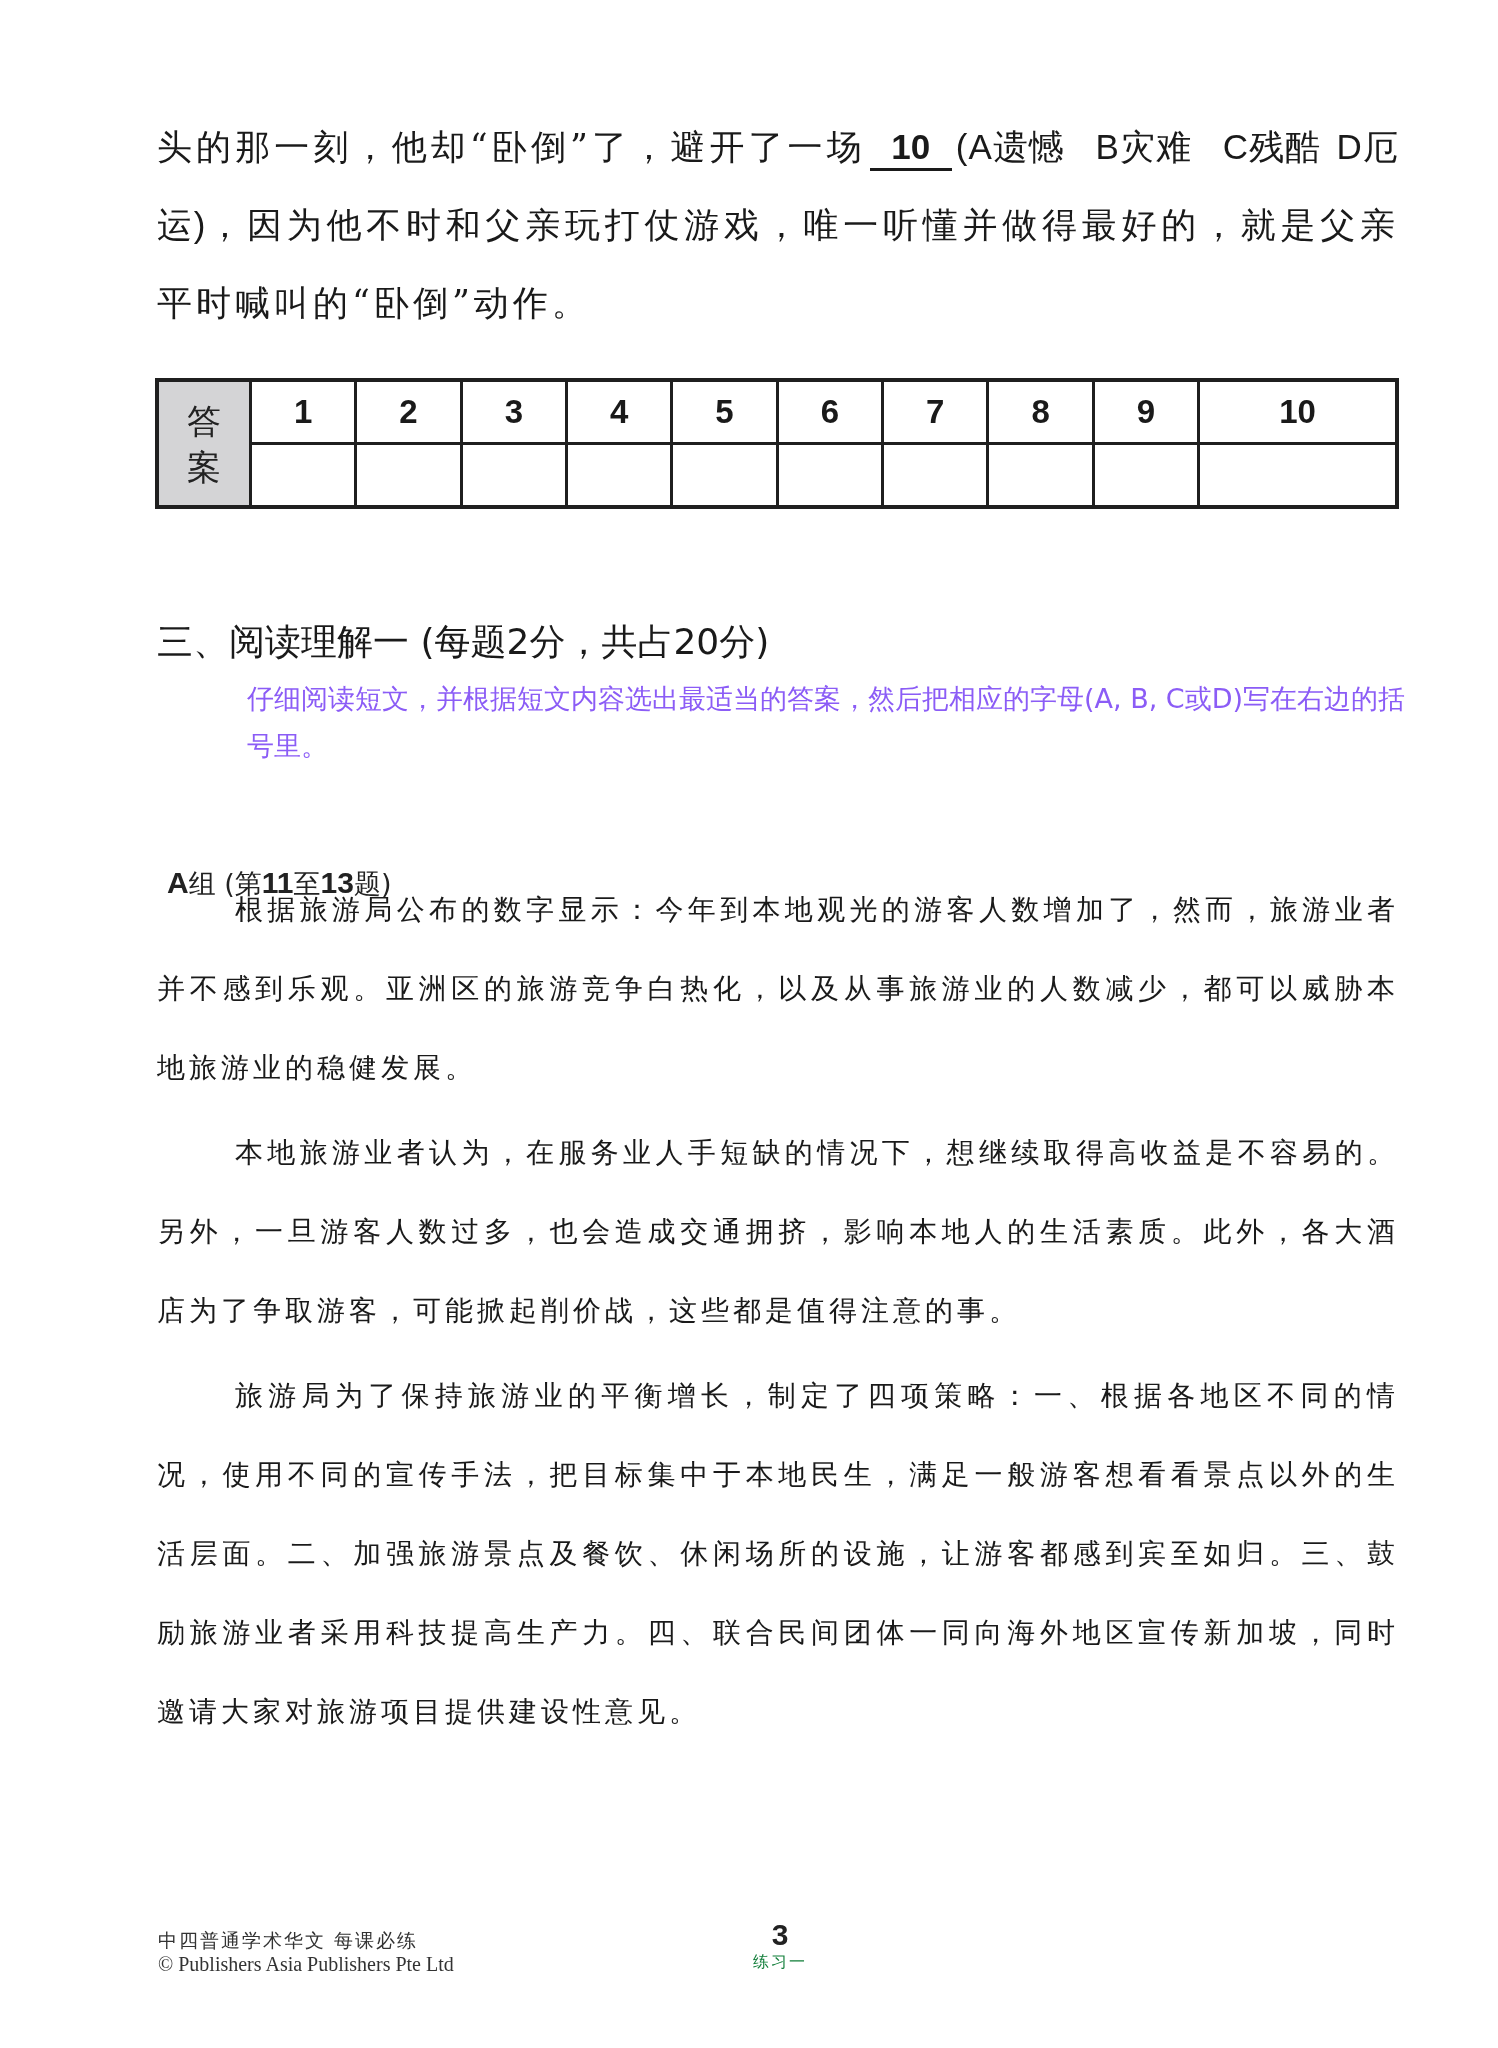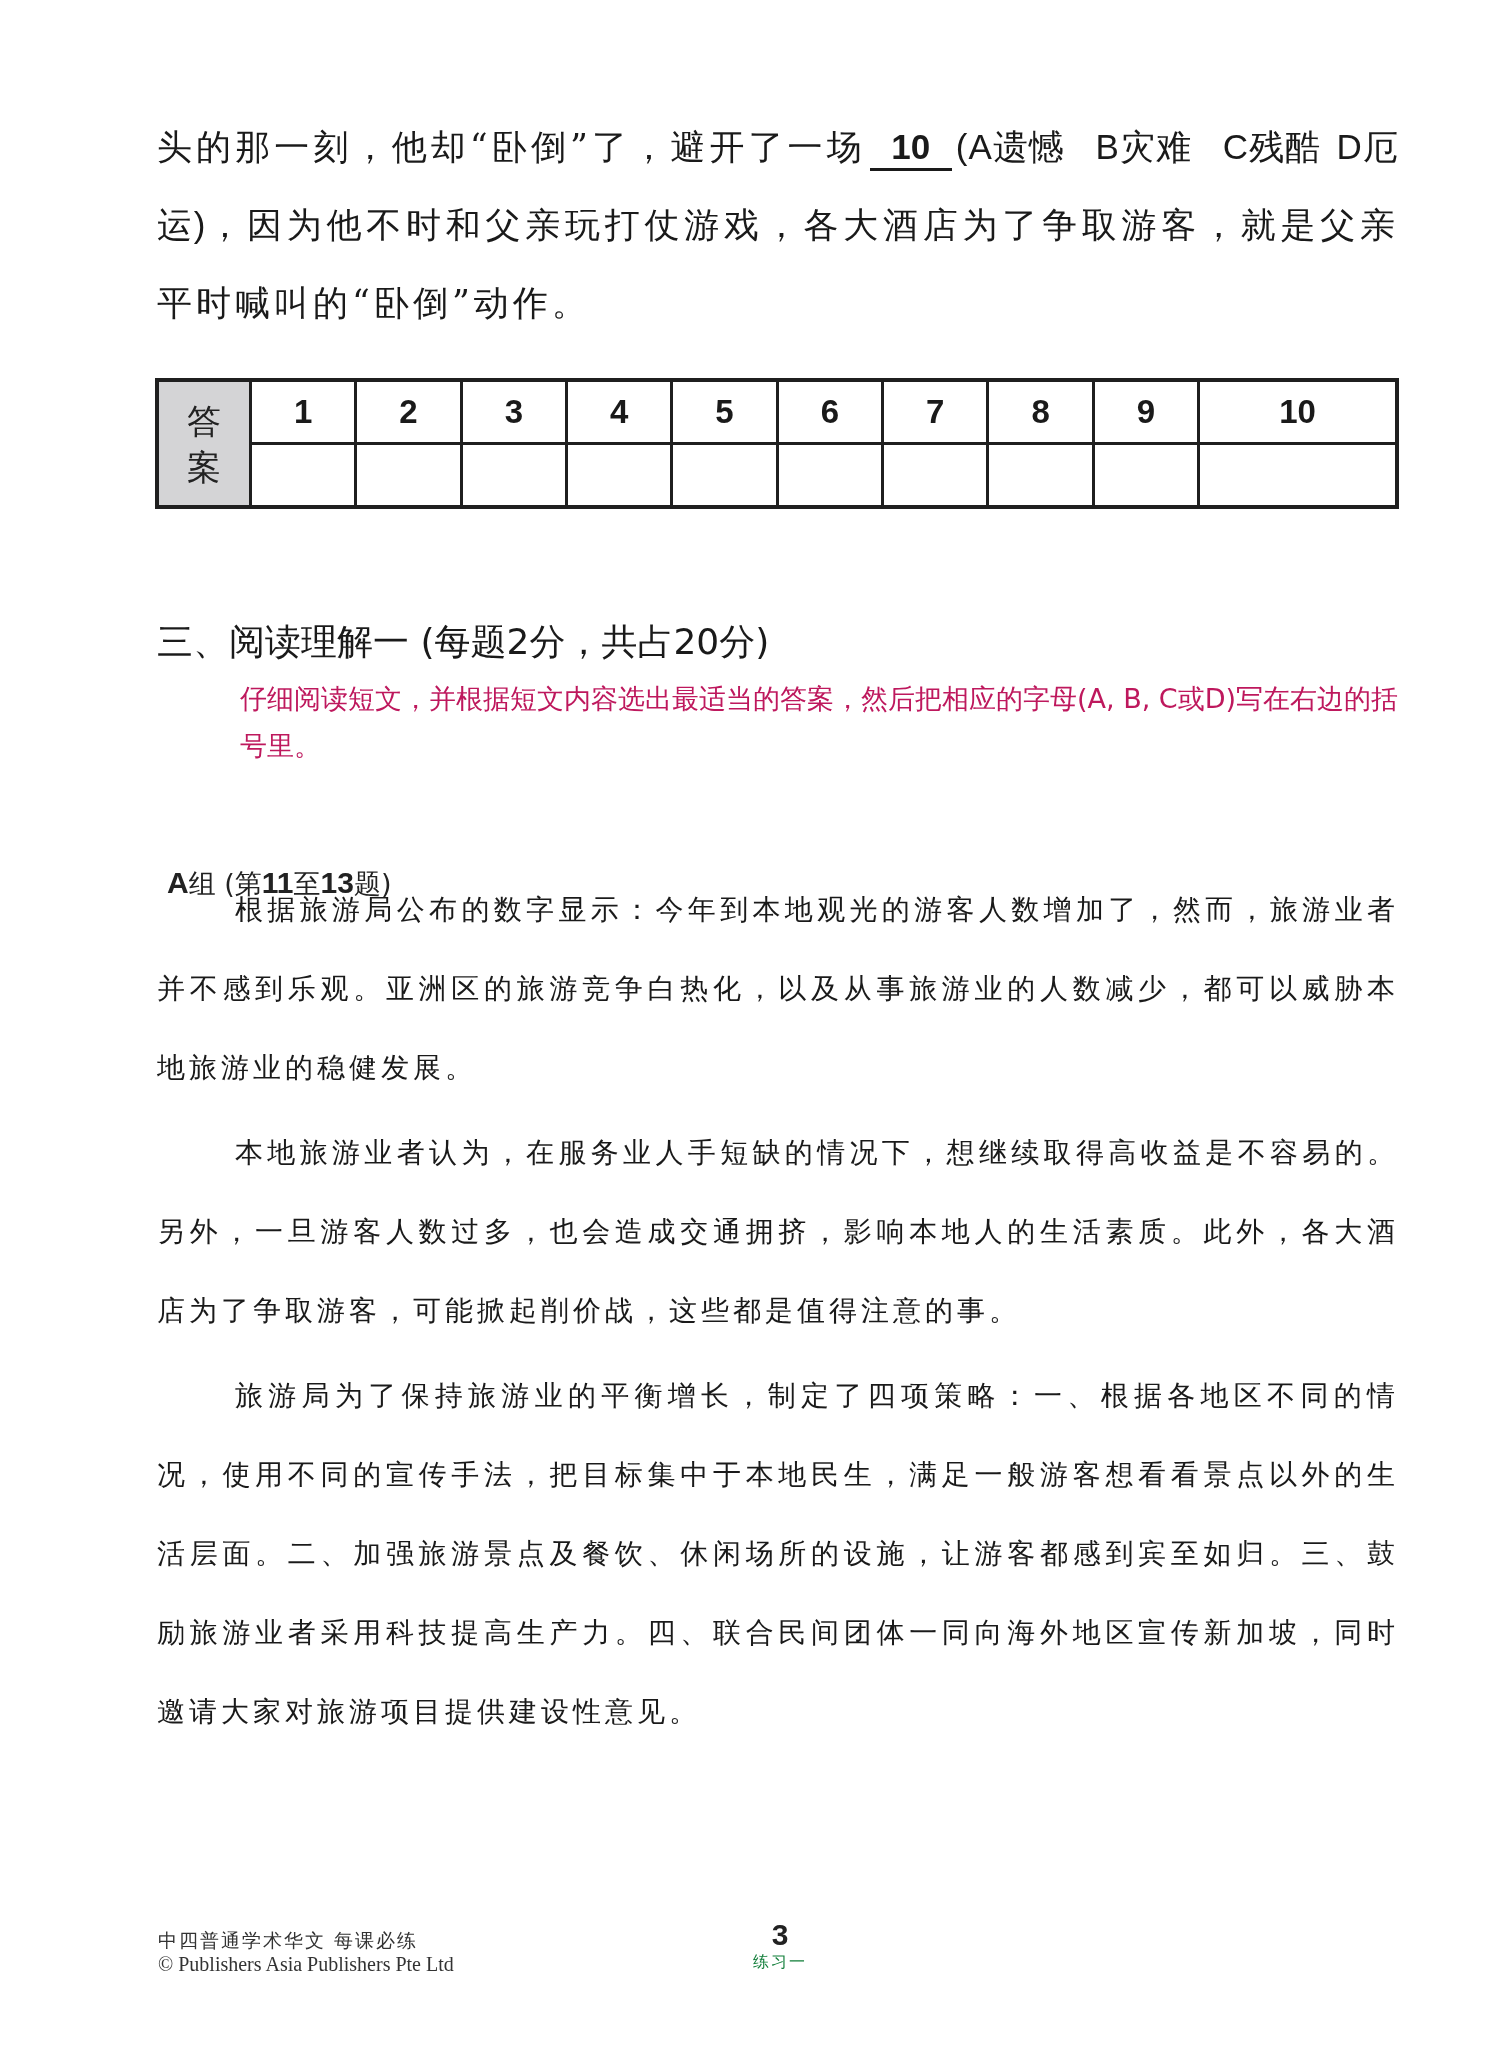--- a/index.html
+++ b/index.html
@@ -16,41 +16,41 @@
   table.answer { position: absolute; left: 155px; top: 378px; width: 1244px; height: 128px;
                  border-collapse: collapse; border: 4px solid #1f1f1f; }
   table.answer td { border: 3px solid #1f1f1f; padding: 0; text-align: center; }
   table.answer td.label { width: 90px; background: #d4d4d6; font-family: "DejaVu Sans", sans-serif;
                           font-size: 34px; line-height: 46px; color: #222; }
   table.answer td.num { height: 60px; font-family: "Liberation Sans", sans-serif; font-weight: bold; font-size: 33px; }
   table.answer td.ans { height: 60px; }
 
   .sec-heading { position: absolute; left: 157px; top: 618px; margin: 0;
                  font-family: "DejaVu Sans", sans-serif; font-size: 36px; font-weight: normal; color: #1a1a1a; }
-  .instruction { position: absolute; left: 240px; top: 675px; width: 1163px; margin: 0;
-                 font-family: "DejaVu Sans", sans-serif; font-size: 27px; line-height: 47px; color: #be185d; }
+  .instruction { position: absolute; left: 247px; top: 675px; width: 1163px; margin: 0;
+                 font-family: "DejaVu Sans", sans-serif; font-size: 27px; line-height: 47px; color: #8b5cf6; }
   .group-label { position: absolute; left: 157px; top: 856px; margin: 10px;
                  font-family: "DejaVu Sans", sans-serif; font-size: 27px; color: #222; text-align: center; }
   .group-label b { font-family: "Liberation Sans", sans-serif; font-size: 30px; }
 
   .passage { position: absolute; left: 157px; top: 870px; width: 1242px; }
   .passage p { margin: 0 0 6px 0; font-size: 28px; line-height: 79px; letter-spacing: 4px;
                text-indent: 78px; text-align: justify; }
 
   .footer-left { position: absolute; left: 158px; top: 1928px; font-size: 19px; line-height: 24px; color: #333; }
   .footer-left .book { font-family: "DejaVu Serif", serif; letter-spacing: 2px; }
   .footer-left .copy { font-family: "Liberation Serif", serif; font-size: 20px; }
   .footer-center { position: absolute; left: 730px; top: 1918px; width: 100px; text-align: center; }
   .footer-center .pnum { font-family: "Liberation Sans", sans-serif; font-weight: bold; font-size: 30px; line-height: 34px; color: #222; }
   .footer-center .sub { font-size: 16px; color: #15803d; letter-spacing: 2px; }
 </style>
 </head>
 <body>
 
-<p class="cont-para"><span>头的那一刻，他却“卧倒”了，避开了一场</span><span class="blank">10</span><span class="sans">(A遗憾</span>&nbsp;&nbsp;<span class="sans">B灾难</span>&nbsp;&nbsp;<span class="sans">C残酷</span> <span class="sans">D厄运)</span><span>，因为他不时和父亲玩打仗游戏，各大酒店为了争取游客，就是父亲平时喊叫的“卧倒”动作。</span></p>
+<p class="cont-para"><span>头的那一刻，他却“卧倒”了，避开了一场</span><span class="blank">10</span><span class="sans">(A遗憾</span>&nbsp;&nbsp;<span class="sans">B灾难</span>&nbsp;&nbsp;<span class="sans">C残酷</span> <span class="sans">D厄运)</span><span>，因为他不时和父亲玩打仗游戏，唯一听懂并做得最好的，就是父亲平时喊叫的“卧倒”动作。</span></p>
 
 <table class="answer">
   <tbody>
       <tr>
     <td class="label" rowspan="2">
       <div>答</div>
       <div>案</div>
     </td>
     <td class="num">1</td>
     <td class="num">2</td>

